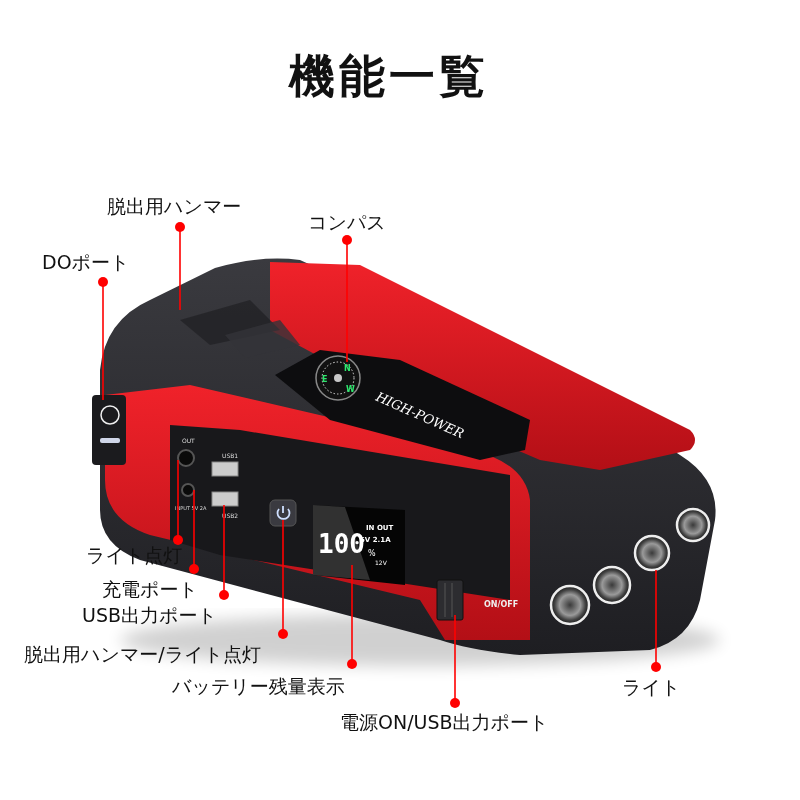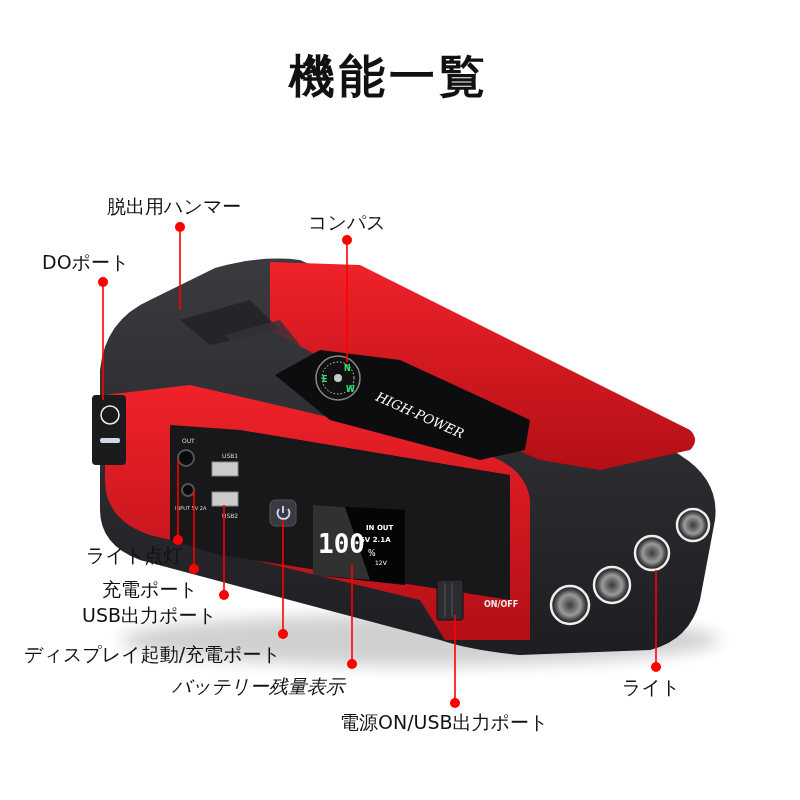--- a/index.html
+++ b/index.html
@@ -122,16 +122,16 @@
       <circle cx="656" cy="667" r="5" stroke="none"></circle>
   </g>
 </svg>
 
 <div class="label" style="left:107px; top:199px;font-family:Liberation Mono, monospace;">脱出用ハンマー</div>
 <div class="label" style="left:308px; top:213px;">コンパス</div>
 <div class="label" style="left:42px; top:253px;">DOポート</div>
 <div class="label" style="left:86px; top:546px;">ライト点灯</div>
 <div class="label" style="left:102px; top:580px;">充電ポート</div>
 <div class="label" style="left:82px; top:606px;">USB出力ポート</div>
-<div class="label" style="left:24px; top:645px;">ディスプレイ起動/充電ポート</div>
-<div class="label" style="left:172px; top:677px;font-style:italic;">バッテリー残量表示</div>
+<div class="label" style="left:24px; top:645px;">脱出用ハンマー/ライト点灯</div>
+<div class="label" style="left:172px; top:677px;">バッテリー残量表示</div>
 <div class="label" style="left:340px; top:713px;">電源ON/USB出力ポート</div>
 <div class="label" style="left:622px; top:678px;font-family:Liberation Serif, serif;">ライト</div>
 
 </body></html>

